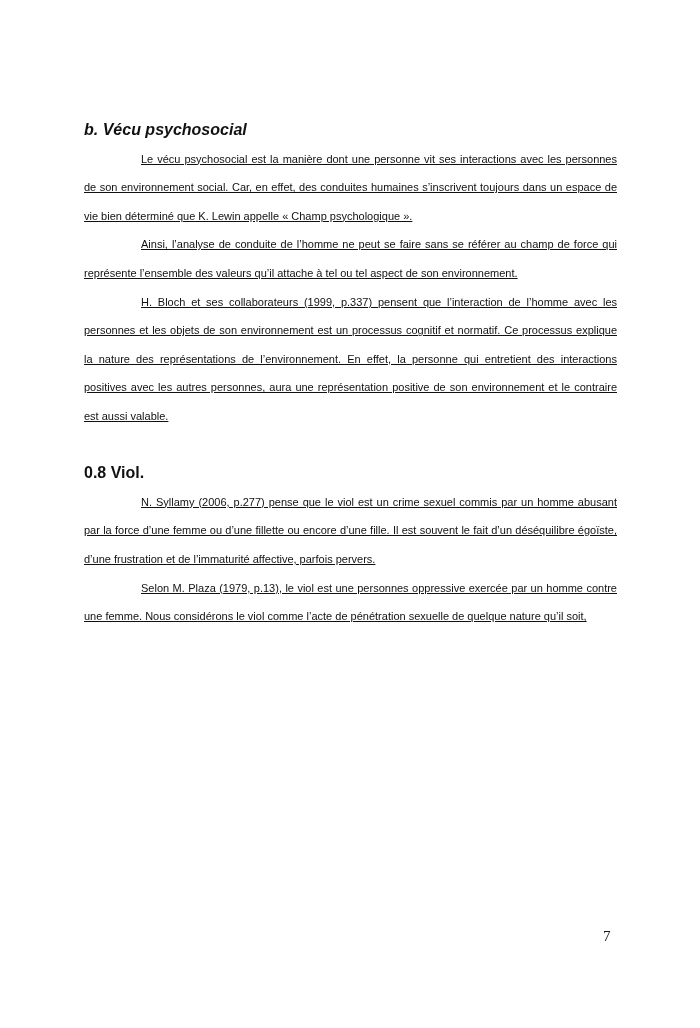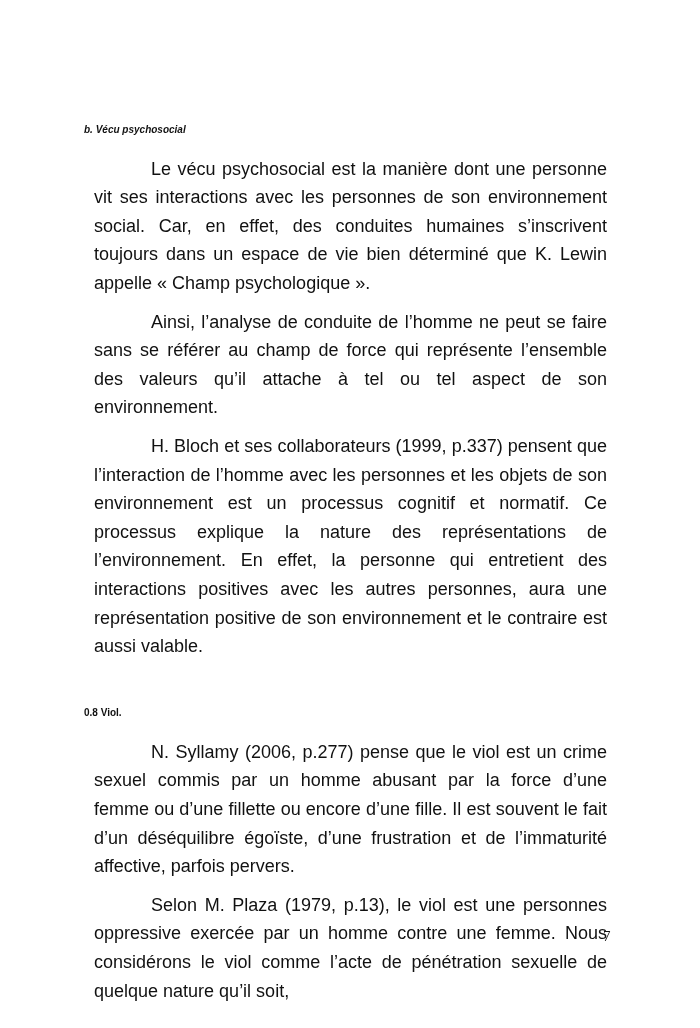--- a/index.html
+++ b/index.html
@@ -15,34 +15,35 @@
       font-family: "Liberation Sans", sans-serif;
       color: #111111;
     }
     .page {
       position: absolute;
       left: 84px;
       top: 116px;
       width: 533px;
     }
     .heading {
-      font-size: 10px;
+      font-size: 16px;
       font-weight: bold;
       line-height: 28.6px;
       margin: 0;
     }
     .heading.italic {
       font-style: italic;
     }
     .para {
-      font-size: 18px;
+      font-size: 11px;
       line-height: 28.6px;
-      margin: 10px;
+      margin: 0;
       text-align: justify;
       text-indent: 57px;
+      text-decoration: underline;
     }
     .spacer {
       height: 28.6px;
     }
     .page-number {
       position: absolute;
       left: 603px;
       top: 928px;
       font-family: "Liberation Serif", serif;
       font-size: 15px;

